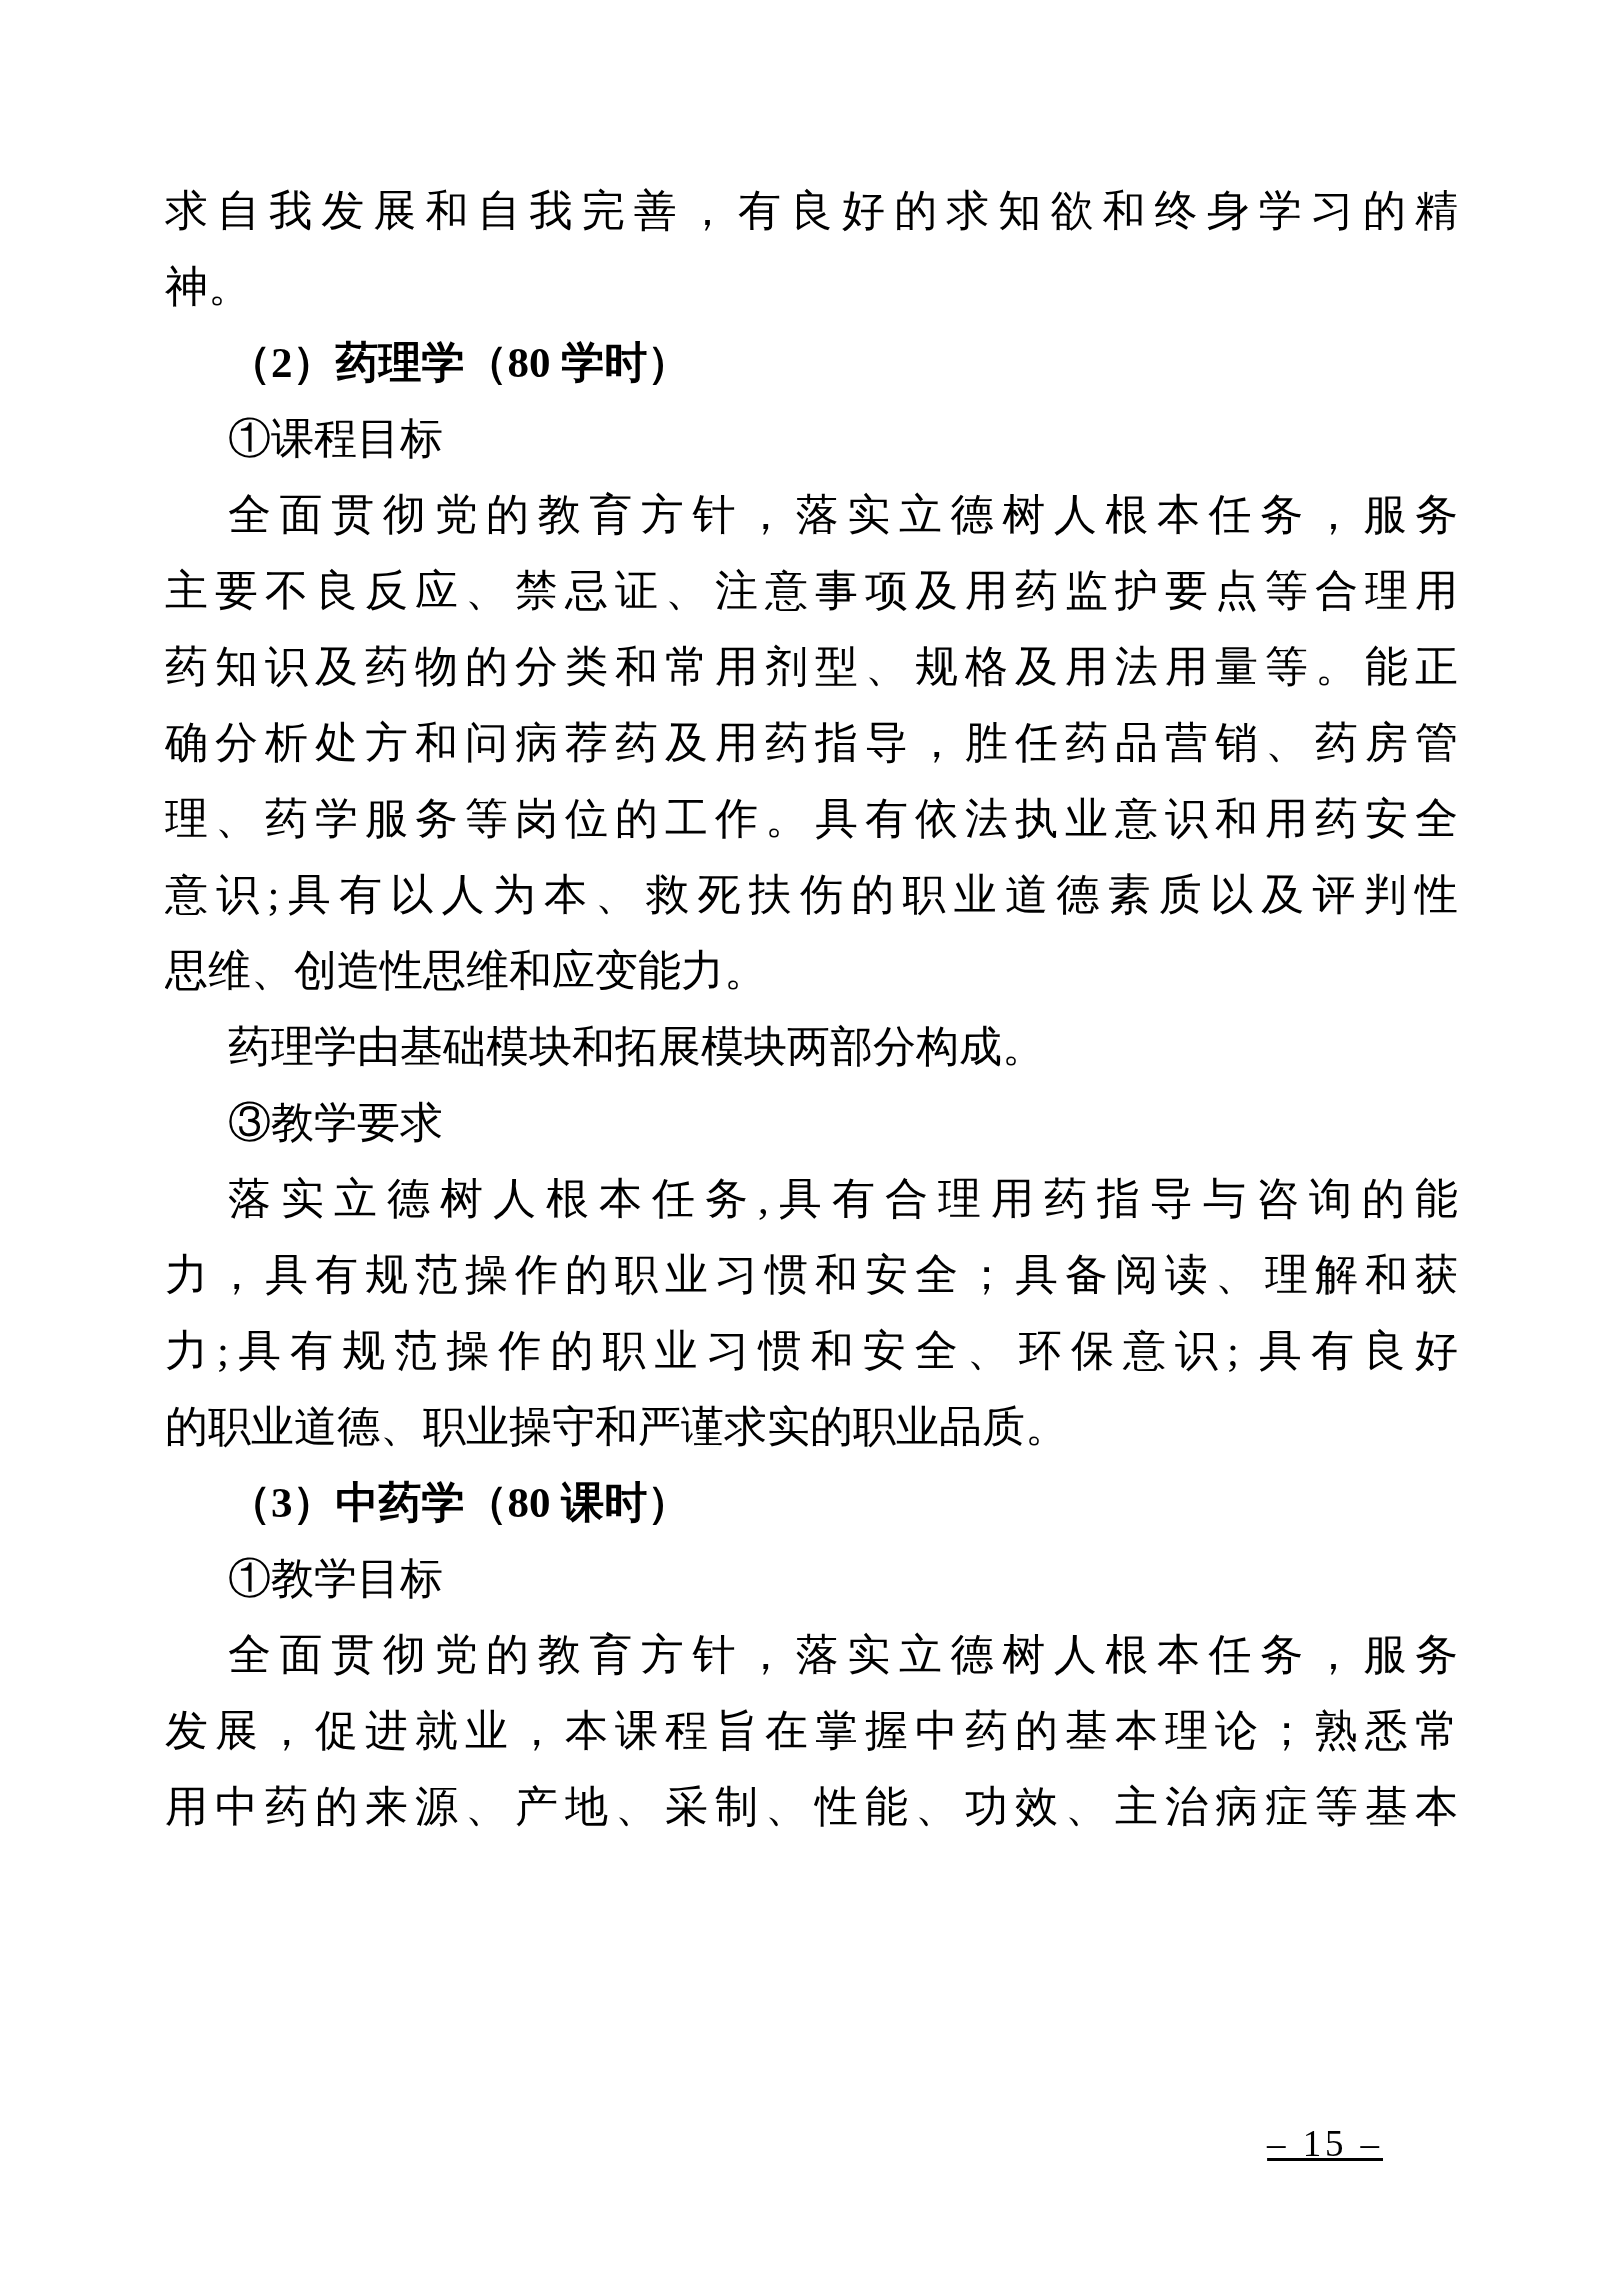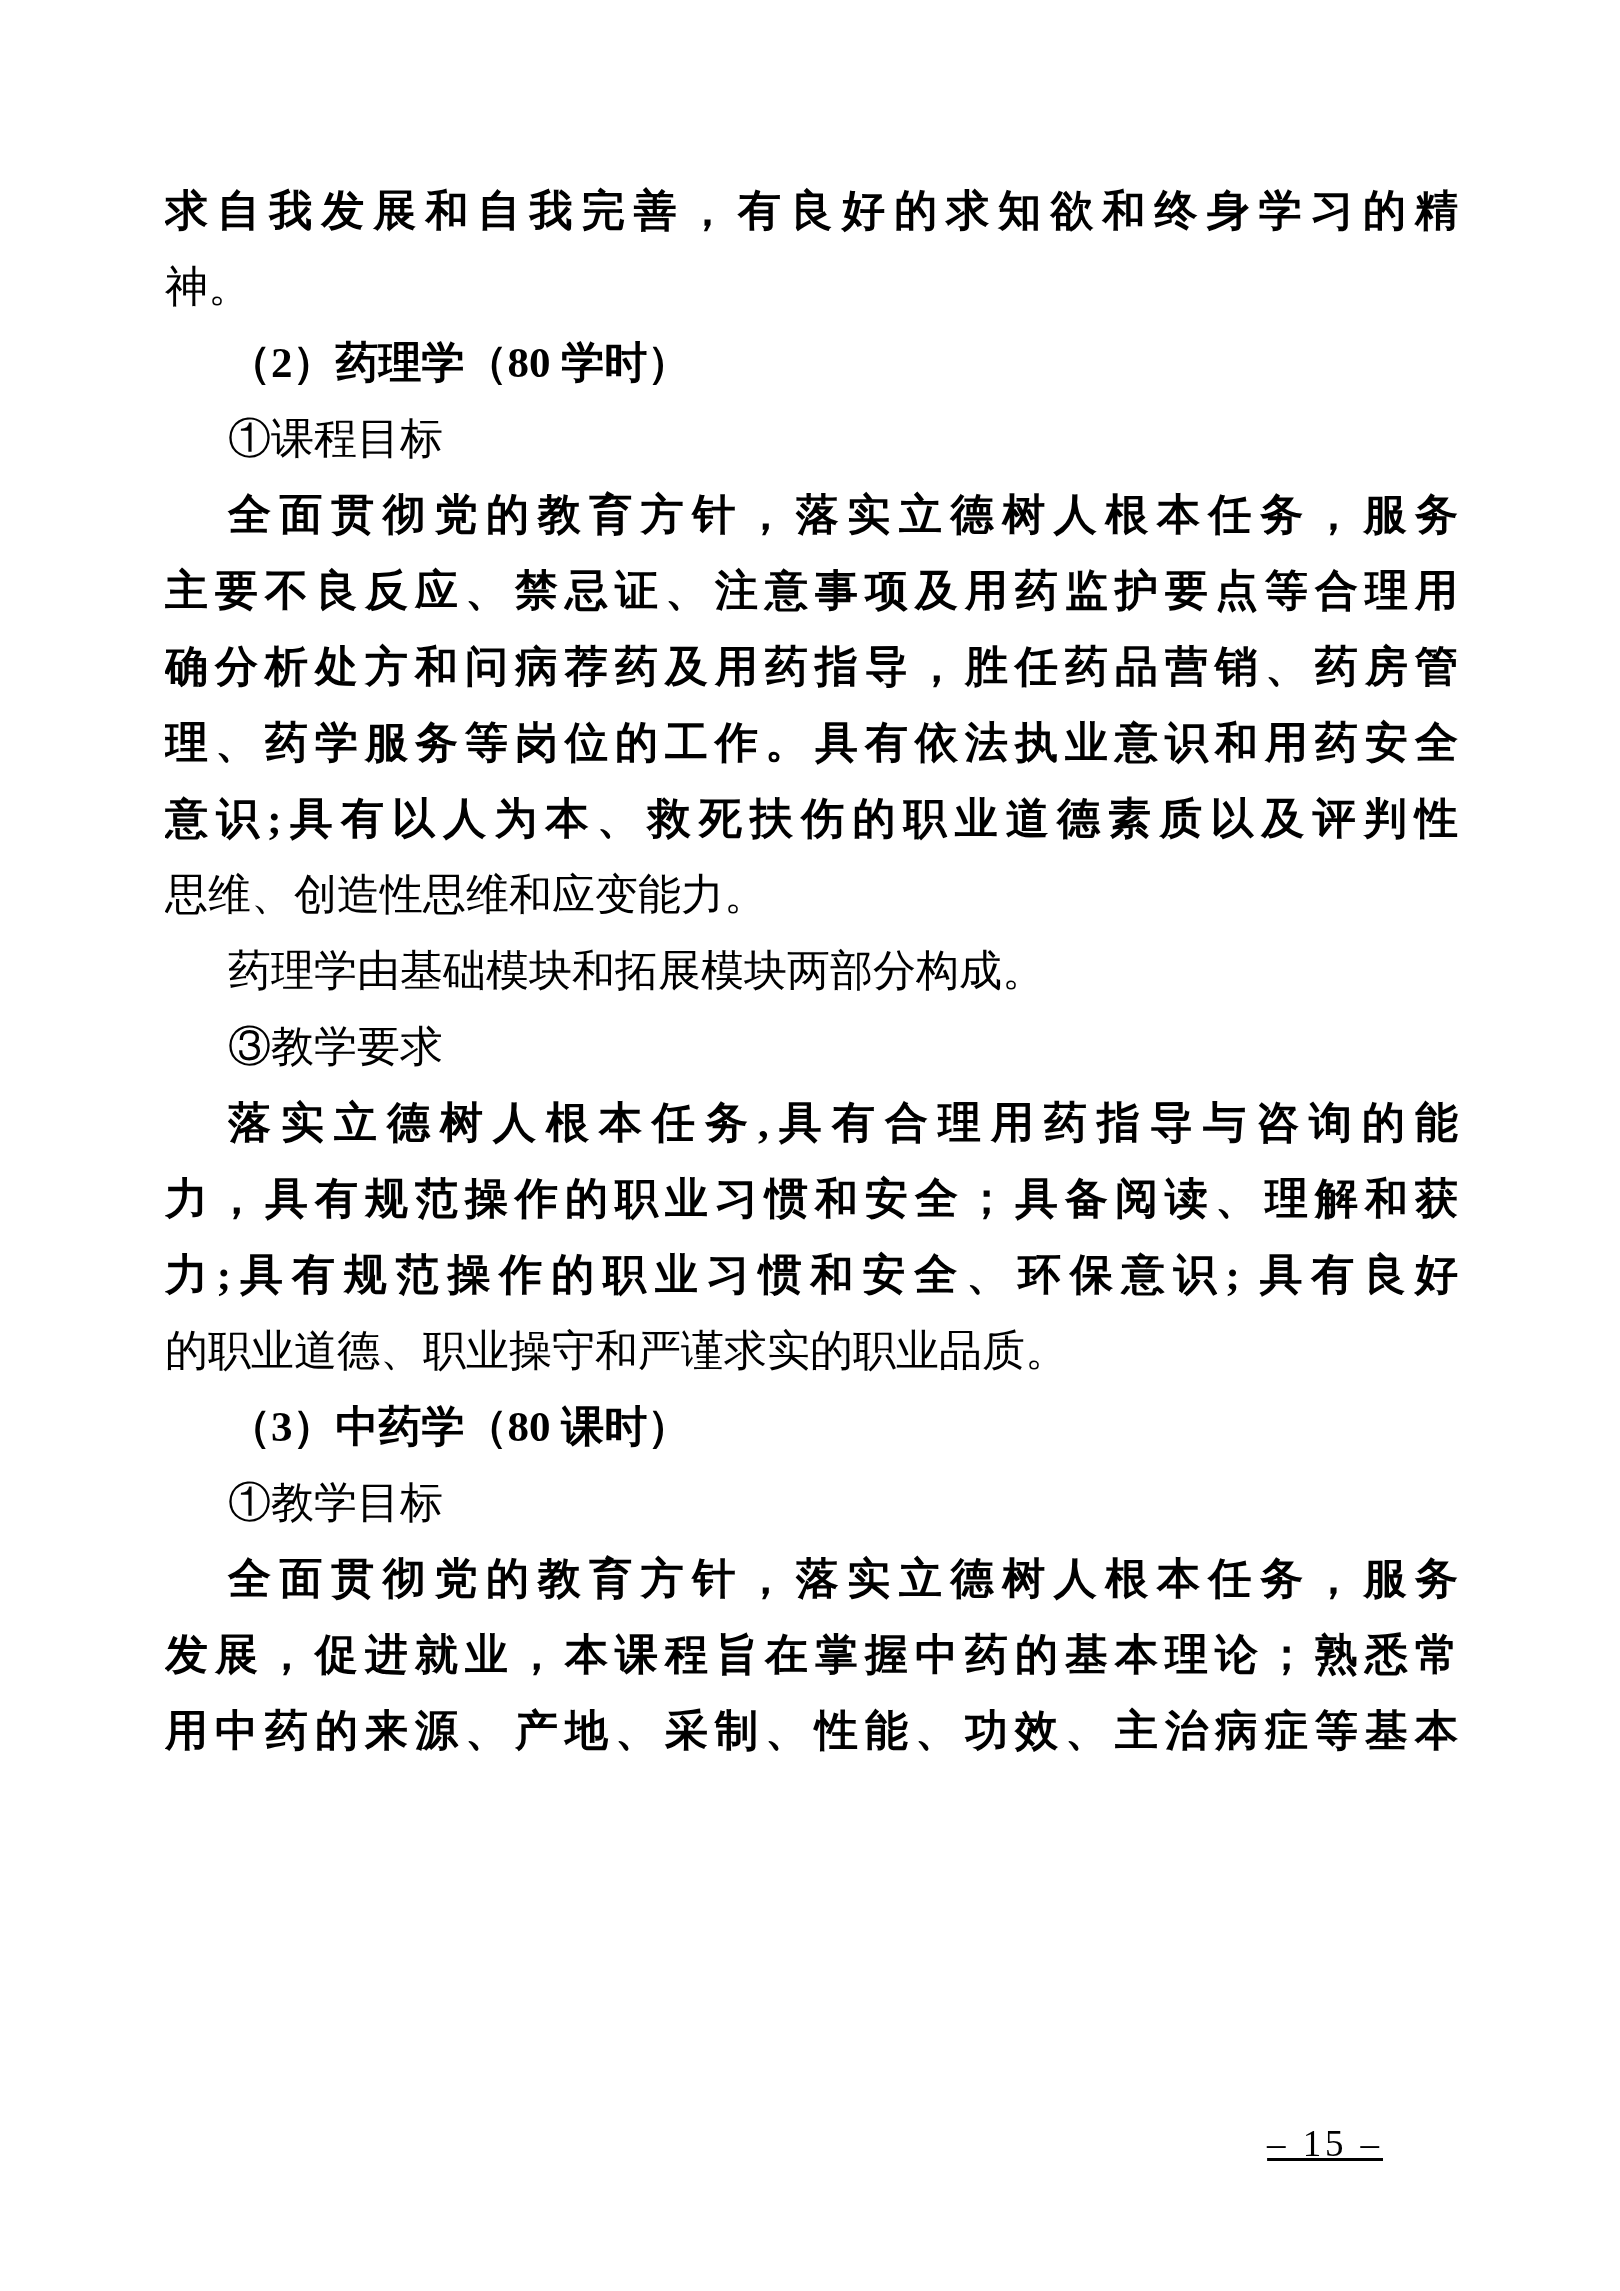--- a/index.html
+++ b/index.html
@@ -26,21 +26,20 @@
     font-size: 43px;
     line-height: 76px;
     height: 76px;
     white-space: normal;
     overflow: hidden;
   }
   
   .full {
     text-align: justify;
     text-align-last: justify;
-    font-weight: bold;
   }
   
   .body-first {
     text-indent: 63px;
   }
   
   .sub {
     padding-left: 63px;
   }
   
@@ -63,20 +62,21 @@
 <body>
 
 <div class="page">
   <div class="content">
       <div class="line body full">求自我发展和自我完善，有良好的求知欲和终身学习的精</div>
       <div class="line body">神。</div>
       <div class="line heading">（2）药理学（80 学时）</div>
       <div class="line sub">①课程目标</div>
       <div class="line body-first full">全面贯彻党的教育方针，落实立德树人根本任务，服务</div>
       <div class="line body full">主要不良反应、禁忌证、注意事项及用药监护要点等合理用</div>
+      <div class="line body full">药知识及药物的分类和常用剂型、规格及用法用量等。能正</div>
       <div class="line body full">确分析处方和问病荐药及用药指导，胜任药品营销、药房管</div>
       <div class="line body full">理、药学服务等岗位的工作。具有依法执业意识和用药安全</div>
       <div class="line body full">意识;具有以人为本、救死扶伤的职业道德素质以及评判性</div>
       <div class="line body">思维、创造性思维和应变能力。</div>
       <div class="line body-first">药理学由基础模块和拓展模块两部分构成。</div>
       <div class="line sub">③教学要求</div>
       <div class="line body-first full">落实立德树人根本任务,具有合理用药指导与咨询的能</div>
       <div class="line body full">力，具有规范操作的职业习惯和安全；具备阅读、理解和获</div>
       <div class="line body full">力;具有规范操作的职业习惯和安全、环保意识; 具有良好</div>
       <div class="line body">的职业道德、职业操守和严谨求实的职业品质。</div>

